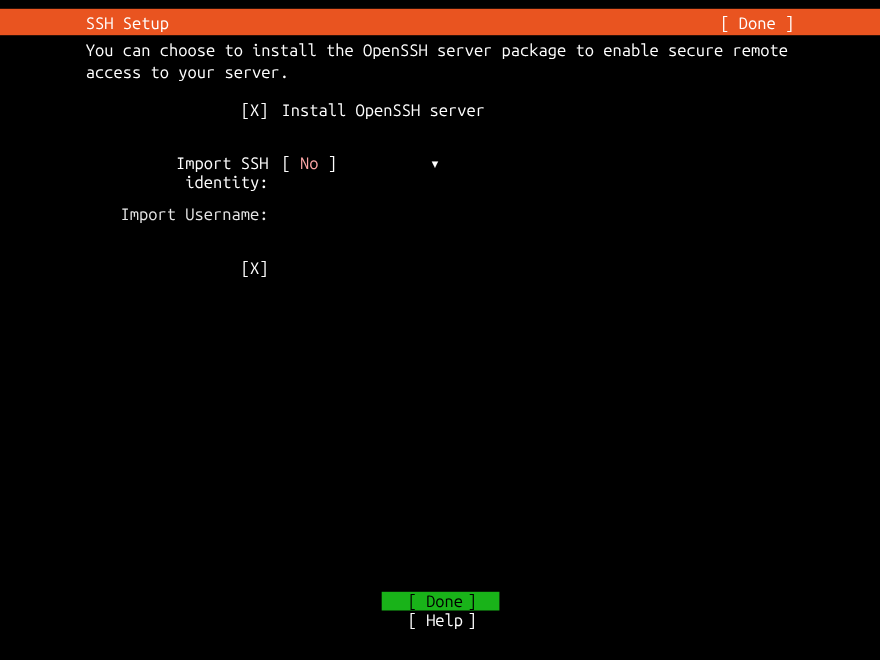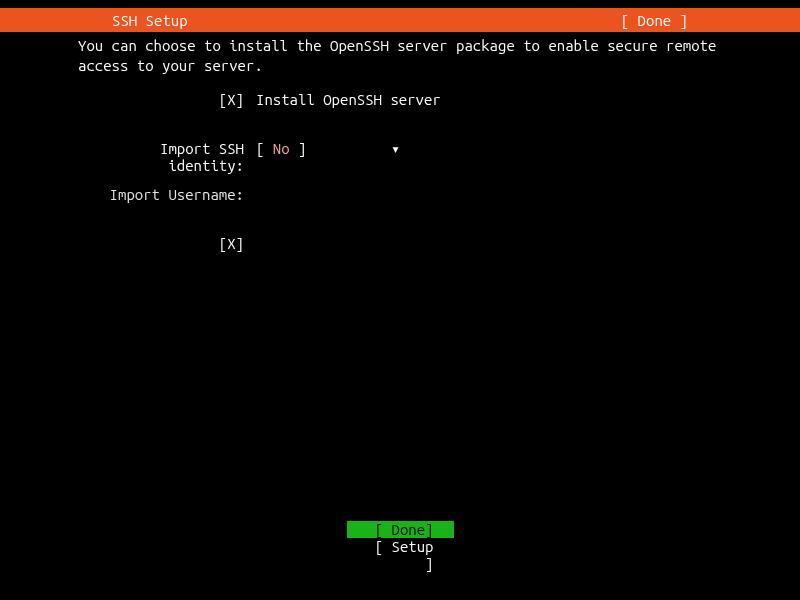--- a/index.html
+++ b/index.html
@@ -18,21 +18,21 @@
     position: relative;
   }
   .header-bar {
     width: 100%;
     height: 24px;
     background: #e95420;
     color: #ffffff;
     display: flex;
     align-items: center;
     justify-content: space-between;
-    padding: 0 112px;
+    padding: 0 78px;
     margin-top: 8px;
   }
   .content {
     padding: 4px 78px 0 78px;
     color: #ffffff;
   }
   .intro {
     line-height: 1.3;
   }
   .row {
@@ -79,21 +79,21 @@
     bottom: 28px;
     left: 0;
     right: 0;
     display: flex;
     flex-direction: column;
     align-items: center;
     gap: 0px;
   }
   .footer-button {
     width: 107px;
-    text-align: right;
+    text-align: center;
     padding: 0 20px;
   }
   .footer-button.selected {
     background: #19b319;
     color: #000000;
   }
   .footer-button.normal {
     color: #ffffff;
   }
   .btn-bracket {
@@ -149,14 +149,14 @@
 
   <div class="row">
     <div class="label-col">
       <span class="checkbox-mark">[X]</span>
     </div>
   </div>
 </div>
 
 <div class="footer">
   <div class="footer-button selected pre"><span class="btn-bracket">[ </span><span class="btn-label">Done</span><span class="btn-bracket-close">]</span></div>
-  <div class="footer-button normal pre"><span class="btn-bracket">[ </span><span class="btn-label">Setup</span><span class="btn-bracket-close">]</span></div>
+  <div class="footer-button normal pre"><span class="btn-bracket">[ </span><span class="btn-label">Help</span><span class="btn-bracket-close">]</span></div>
 </div>
 
 </body></html>

